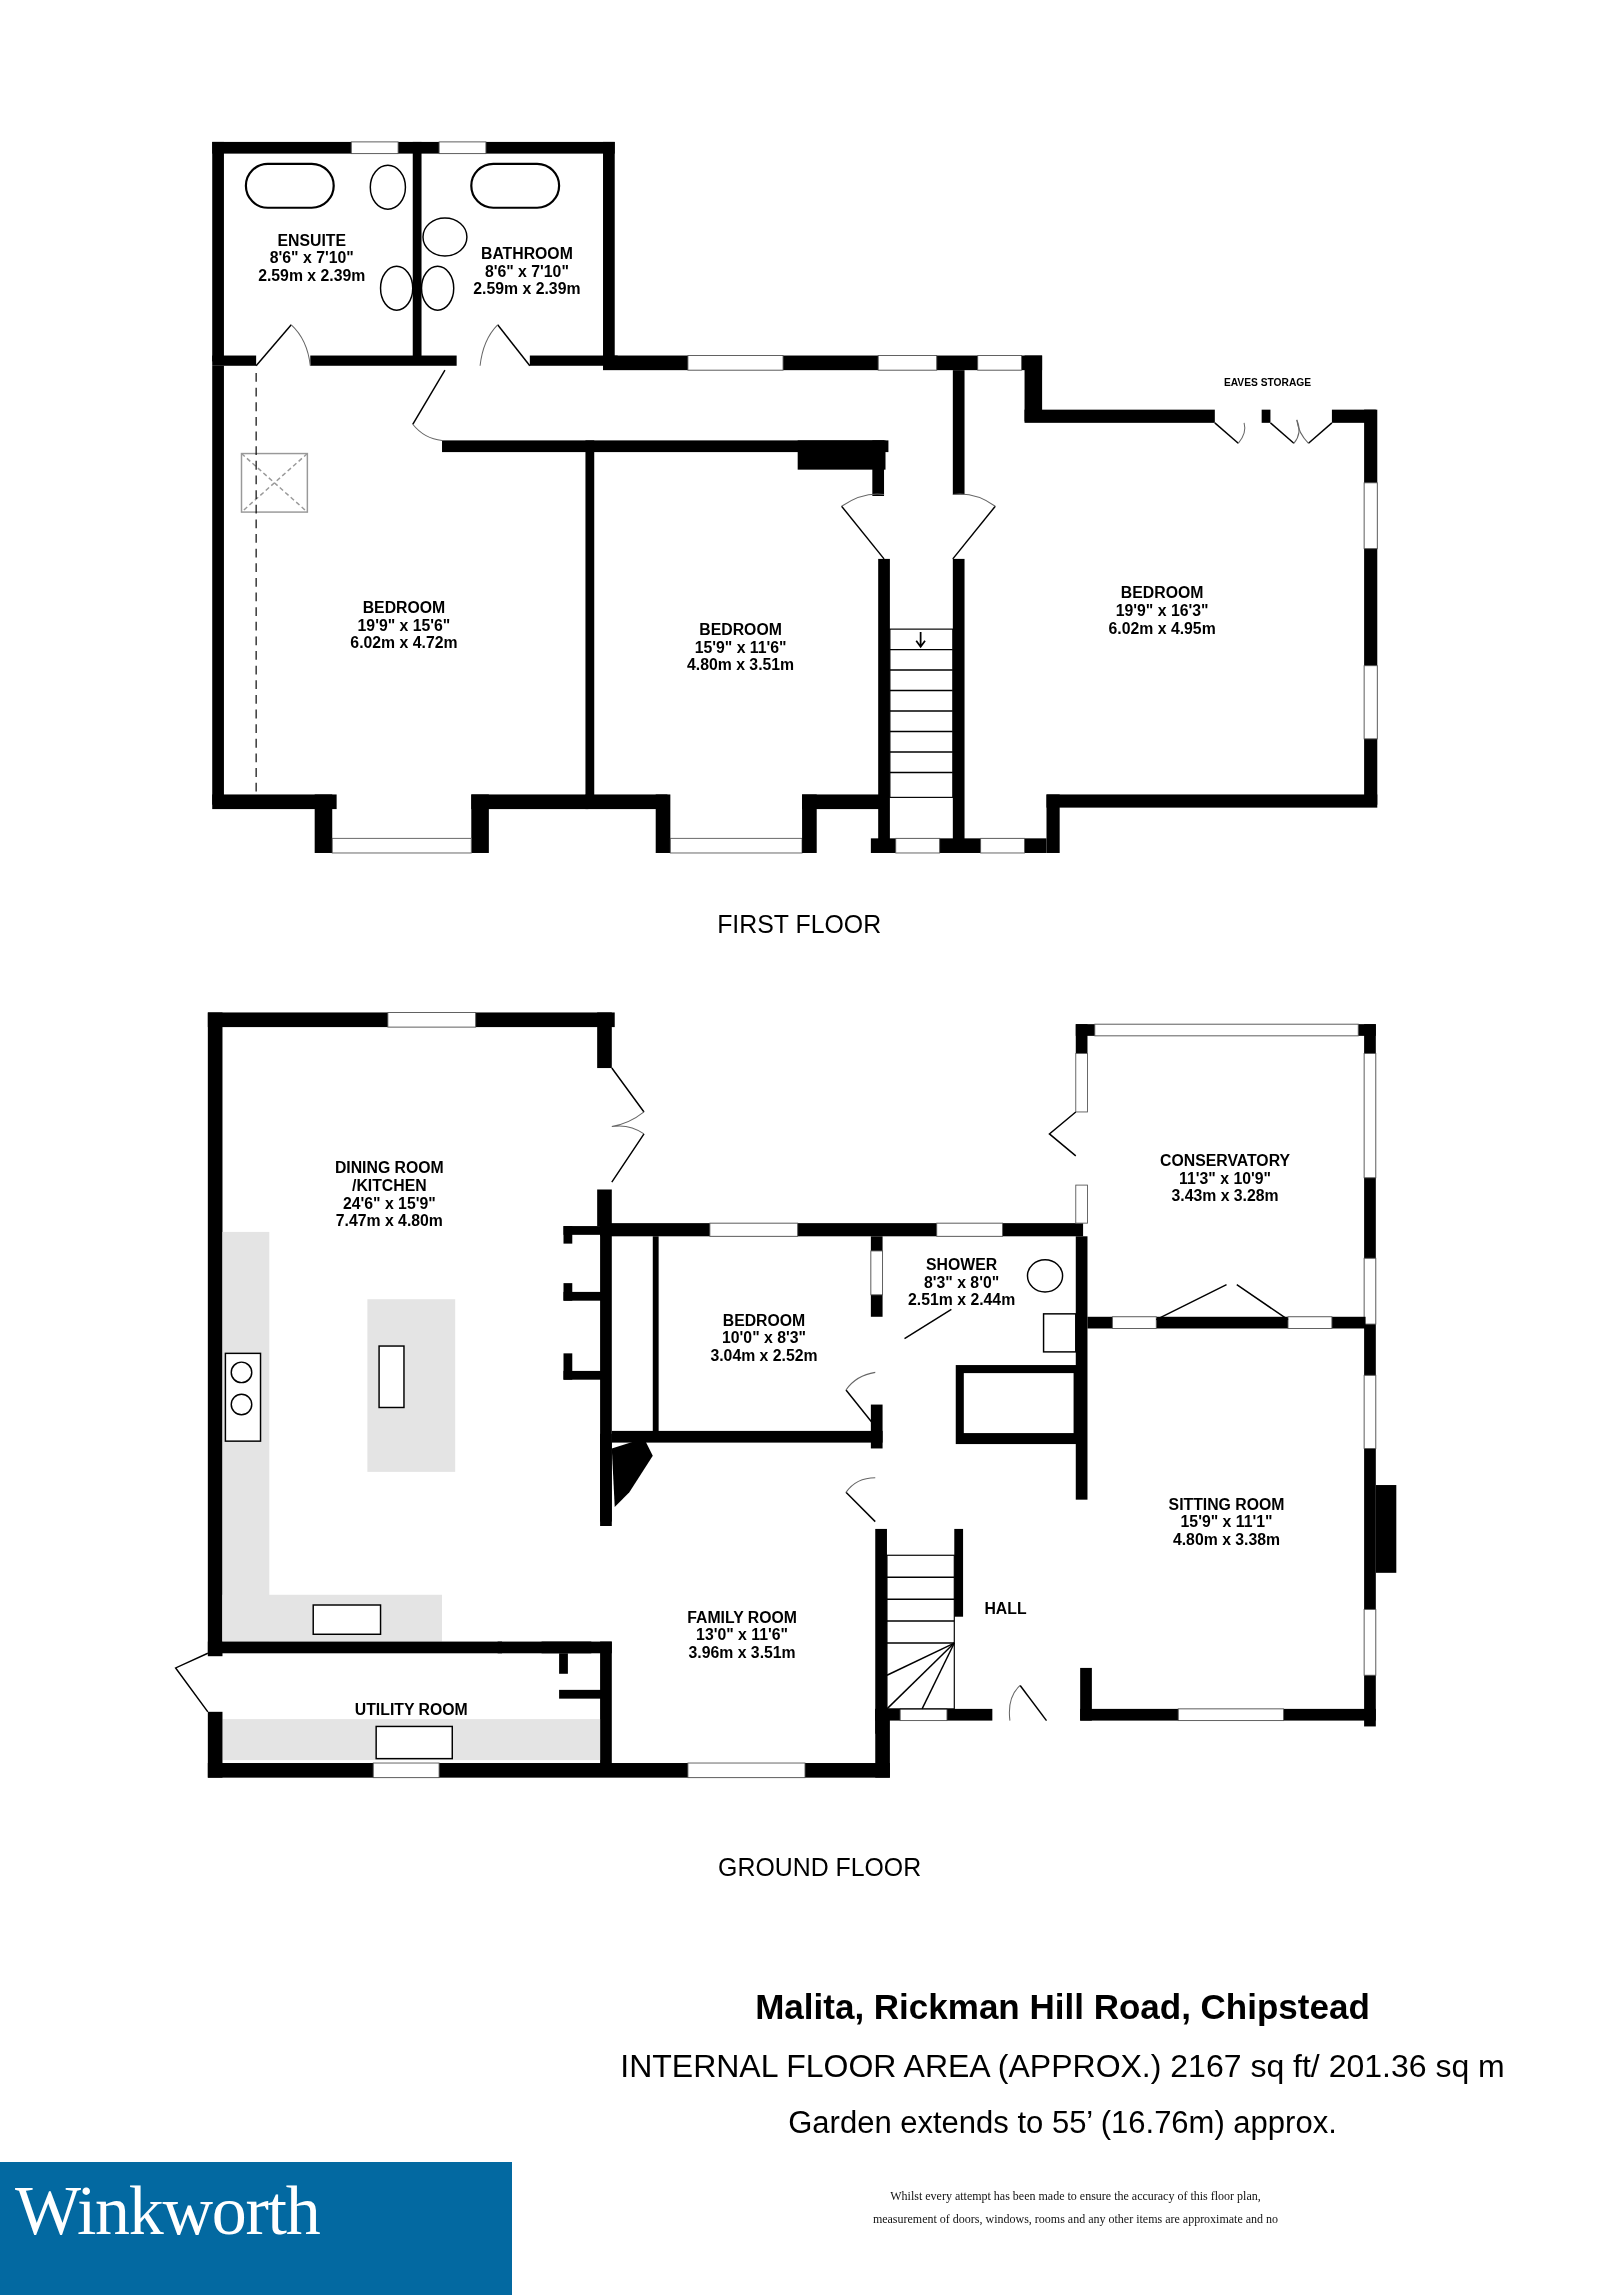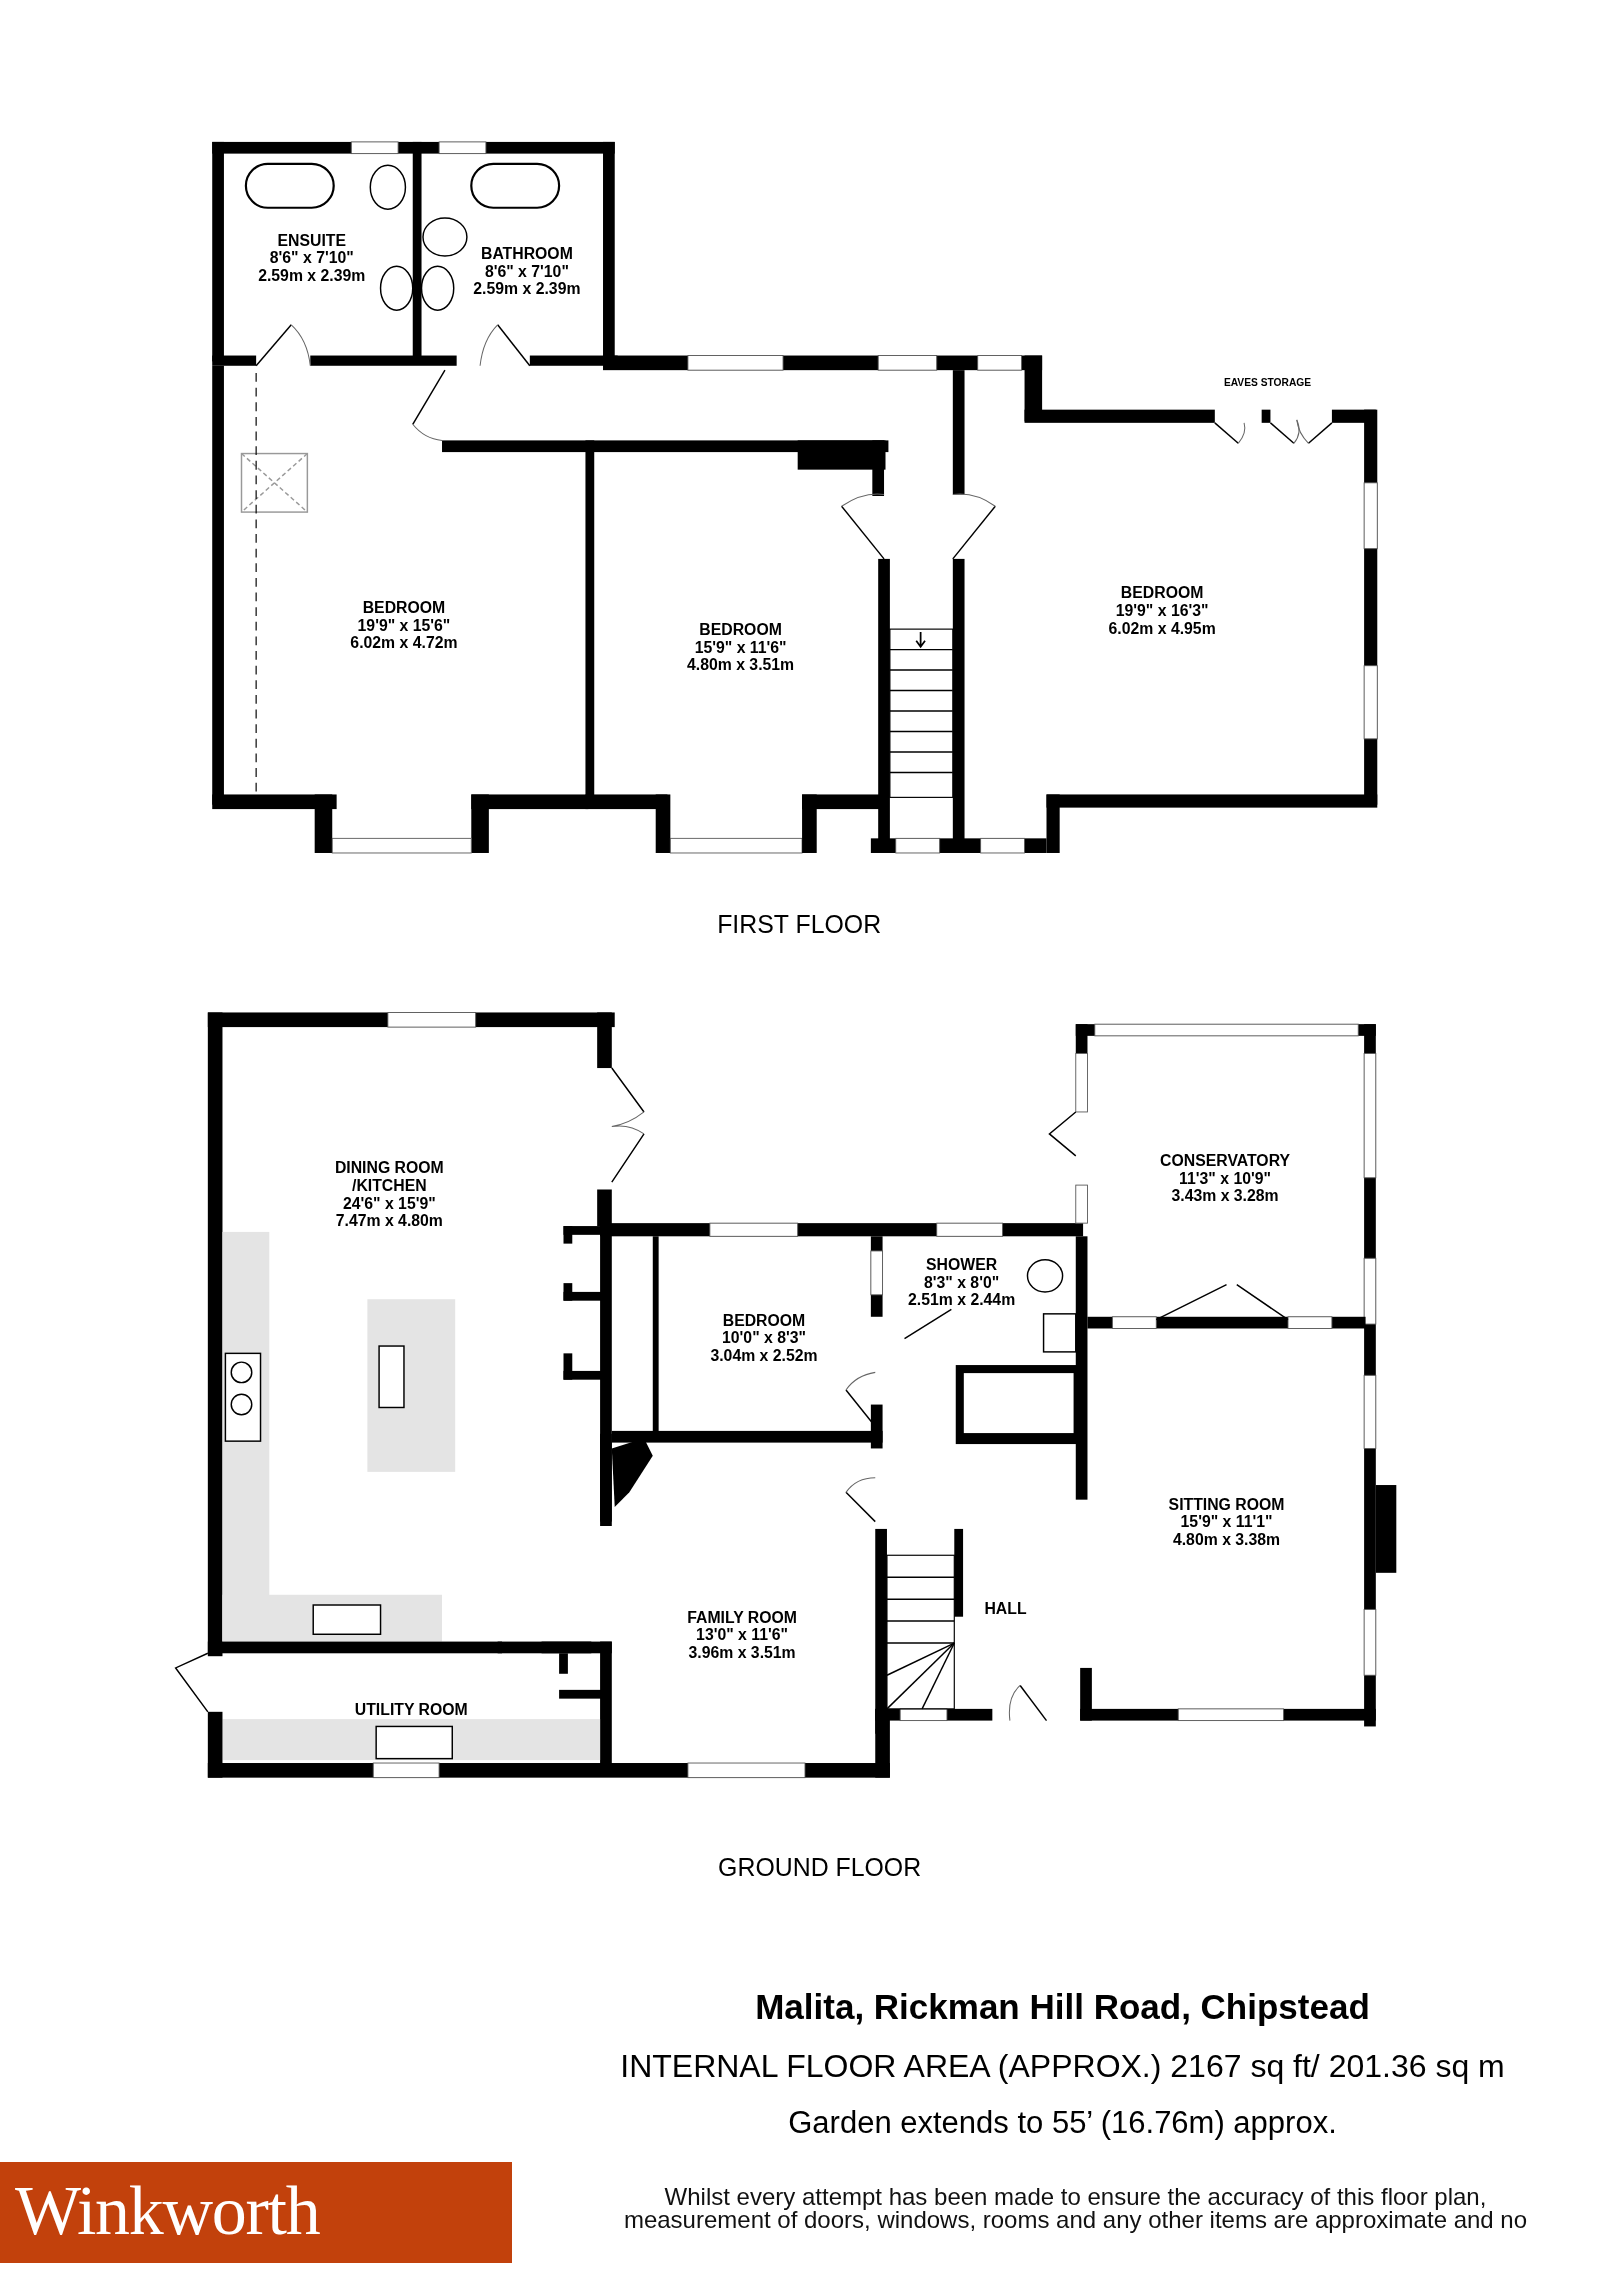--- a/index.html
+++ b/index.html
@@ -10,23 +10,23 @@
   .thin { stroke:#000; stroke-width:1; fill:none; }
   .arc { stroke:#666; stroke-width:0.7; fill:none; }
   .counter { fill:#e4e4e4; }
   .rlabel { font-family:"Liberation Sans", sans-serif; font-weight:bold; font-size:10.8px; fill:#000; text-anchor:middle; }
   .small { font-family:"Liberation Sans", sans-serif; font-weight:bold; font-size:7px; fill:#000; text-anchor:middle; }
   .floor-title { font-family:"Liberation Sans", sans-serif; font-size:17px; fill:#000; text-anchor:middle; }
   .addr { position:absolute; left:524px; width:1143px; text-align:center; color:#000; font-family:"Liberation Sans", sans-serif; }
   .addr-title { top:1987px; font-size:35px; font-weight:bold; left:511px; width:1103px; }
   .addr-area { top:2048px; font-size:32px; left:511px; width:1103px; }
   .addr-garden { top:2105px; font-size:31px; left:511px; width:1103px; }
-  .logo-box { position:absolute; left:0; top:2162px; width:512px; height:101px; background:#c2410c; }
+  .logo-box { position:absolute; left:0; top:2162px; width:512px; height:134px; background:#0369a1; }
   .logo-text { position:absolute; left:15px; top:9.4px; color:#ffffff; font-family:"Liberation Serif", "DejaVu Serif", serif; font-size:70px; letter-spacing:-1.3px; }
-  .disclaimer { position:absolute; left:605px; top:2185px; width:941px; text-align:center; font-family:Liberation Sans, sans-serif; font-size:24px; line-height:23px; color:#111; }
+  .disclaimer { position:absolute; left:605px; top:2185px; width:941px; text-align:center; font-family:Liberation Serif, serif; font-size:12px; line-height:23px; color:#111; }
 </style>
 </head>
 <body>
 
 <svg id="plan" viewBox="0 0 1100 1568.6" preserveAspectRatio="none" xmlns="http://www.w3.org/2000/svg">
 
   <g>
 
     <rect class="wall" x="145" y="97" width="275" height="8"></rect>
     <rect class="wall" x="145" y="97" width="8" height="150"></rect>

